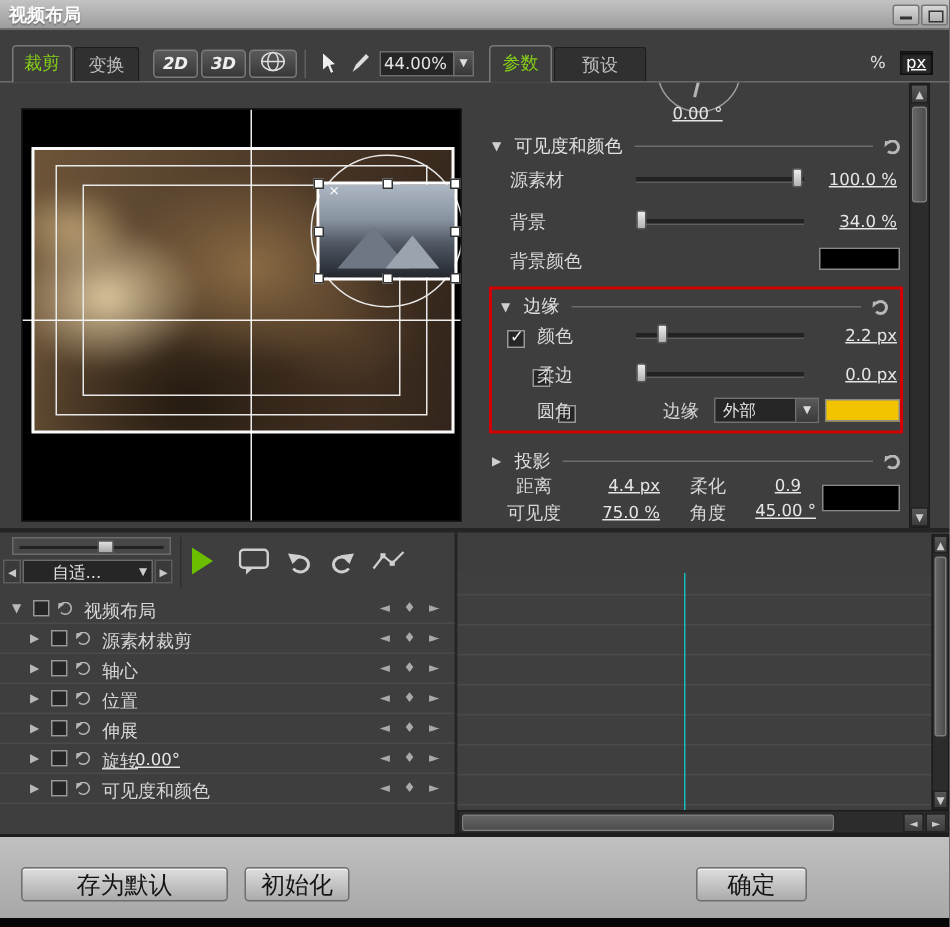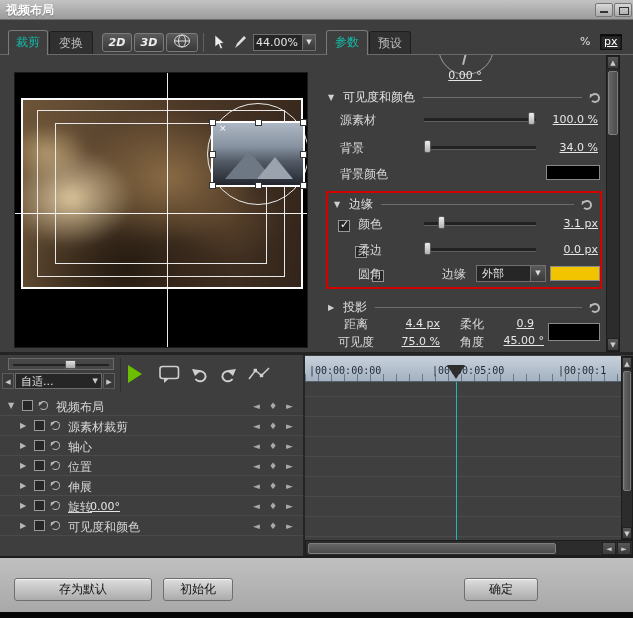--- a/index.html
+++ b/index.html
@@ -13,21 +13,21 @@
   .title-text{left:6px;top:2px;font-size:12px;font-weight:bold;color:#fbfbfb;text-shadow:0 1px 1px #777;}
   .wbtn{top:3px;width:18px;height:14px;background:linear-gradient(#d8d8d8,#aaa);border:1px solid #777;
     border-radius:2px;box-sizing:border-box;}
   .min-glyph{position:absolute;left:4px;bottom:3px;width:8px;height:2px;background:#333;}
   .max-glyph{position:absolute;left:4px;top:3px;width:8px;height:6px;border:1.5px solid #333;}
 
   
   .tabline{left:0;top:54px;width:633px;height:1px;background:#6a6a6a;z-index:1;}
   .tab{height:23px;line-height:23px;text-align:center;font-size:12px;color:#bdbdbd;background:#303030;
     border:1px solid #1e1e1e;border-bottom:none;border-radius:3px 3px 0 0;box-sizing:border-box;z-index:2;}
-  .tab.active{background:#3e3e3e;color:#14b8a6;border-color:#7a7a7a;height:25px;z-index:3;}
+  .tab.active{background:#3e3e3e;color:#84cc16;border-color:#7a7a7a;height:25px;z-index:3;}
   .tbtn{background:linear-gradient(#5a5a5a,#383838);border:1px solid #7b7b7b;border-radius:3px;color:#efefef;
     font-size:11px;font-weight:bold;font-style:italic;text-align:center;line-height:18px;box-sizing:border-box;}
   .tbtn.icon{font-style:normal;font-weight:normal;line-height:15px;}
   .vsep{width:1px;background:#606060;}
   .zoombox{background:#262626;border:1px solid #6e6e6e;color:#e4e4e4;font-size:11px;line-height:16px;
     text-align:right;padding-right:4px;box-sizing:border-box;}
   .zoomarrow{background:linear-gradient(#5a5a5a,#383838);border:1px solid #6e6e6e;color:#ddd;font-size:7px;
     text-align:center;line-height:15px;box-sizing:border-box;}
 
   
@@ -88,21 +88,21 @@
   .sb-thumb{background:linear-gradient(90deg,#666,#4c4c4c);border:1px solid #7d7d7d;border-radius:2px;box-sizing:border-box;}
   .sb-thumb.h{background:linear-gradient(#666,#4c4c4c);}
 
   
   .bot-divider{background:#242424;}
   .minislider{background:#474747;border:1px solid #6b6b6b;box-sizing:border-box;}
   .minitrack{position:absolute;left:4px;right:4px;top:5px;height:2px;background:#222;}
   .minithumb{position:absolute;top:1px;width:11px;height:9px;background:linear-gradient(#e2e2e2,#a8a8a8);
     border:1px solid #555;box-sizing:border-box;}
   .spin{color:#c8c8c8;font-size:7px;line-height:16px;text-align:center;background:#3a3a3a;border:1px solid #5c5c5c;box-sizing:border-box;}
-  .presetbox{background:#262626;border:1px solid #6c6c6c;color:#e2e2e2;font-size:11px;display:flex;align-items:center;box-sizing:border-box;}
+  .presetbox{background:#262626;border:1px solid #6c6c6c;color:#e2e2e2;font-size:11px;display:flex;align-items:center;box-sizing:border-box;padding-left:14px;}
   .play{width:0;height:0;border-left:14px solid #6cbf00;border-top:9px solid transparent;border-bottom:9px solid transparent;}
   .tool-ic{display:flex;align-items:center;justify-content:center;}
   .tree-row{left:0;width:303px;height:20px;border-bottom:1px solid #4a4a4a;box-sizing:border-box;}
   .tree-tri{position:absolute;top:5px;font-size:8px;color:#b8b8b8;}
   .tree-cb{position:absolute;top:4px;width:11px;height:11px;}
   .tree-reset{position:absolute;top:5px;width:9px;height:9px;border-width:1.5px;}
   .tree-reset::before{border-width:3px;left:-4px;top:-3px;}
   .tree-label{position:absolute;top:3px;font-size:12px;color:#d6d6d6;white-space:nowrap;}
   .tree-val{position:absolute;top:4px;font-size:11px;color:#e4e4e4;text-decoration:underline;}
   .kf{position:absolute;right:10px;top:4px;display:flex;gap:9px;}
@@ -114,21 +114,21 @@
     background:repeating-linear-gradient(90deg, rgba(55,66,82,.55) 0 1px, transparent 1px 13px);}
   .ruler-lbl{position:absolute;top:9px;font-family:"DejaVu Sans Mono","Liberation Mono",monospace;font-size:10px;color:#1f2733;}
   .playhead{width:0;height:0;border-left:9px solid transparent;border-right:9px solid transparent;border-top:14px solid #2d2d2d;}
   .tracks{background:#3f3f3f;overflow:hidden;}
   .track-line{position:absolute;left:0;right:0;height:1px;background:#4b4b4b;}
   .cyan-line{position:absolute;width:1px;background:#17b9b9;}
 
   
   .footer{background:linear-gradient(#c0c0c0,#a8a8a8);border-top:2px solid #1d1d1d;box-sizing:border-box;}
   .fbtn{background:linear-gradient(#dedede,#ababab);border:1px solid #6f6f6f;border-radius:3px;color:#141414;
-    font-size:12px;text-align:center;line-height:21px;box-shadow:inset 0 1px 0 #f2f2f2;box-sizing:border-box;}
+    font-size:16px;text-align:center;line-height:21px;box-shadow:inset 0 1px 0 #f2f2f2;box-sizing:border-box;}
   .blackstrip{background:#060606;}
 </style>
 </head>
 <body>
 
 <div class="window">
 
   <div class="abs titlebar">
     <span class="abs title-text">视频布局</span>
     <span class="abs wbtn" style="left:595px;">
@@ -186,21 +186,21 @@
       <span class="hdl" style="right:-4px;top:-4px;"></span>
       <span class="hdl" style="left:-4px;top:28px;"></span>
       <span class="hdl" style="right:-4px;top:28px;"></span>
       <span class="hdl" style="left:-4px;bottom:-4px;"></span>
       <span class="hdl" style="left:42px;bottom:-4px;"></span>
       <span class="hdl" style="right:-4px;bottom:-4px;"></span>
     </div>
   </div>
 
   <div class="abs tab active" style="left:326px;top:30px;width:42px;">参数</div>
-  <div class="abs tab" style="left:369px;top:31px;width:42px;">预设</div>
+  <div class="abs tab" style="left:369px;top:31px;width:62px;">预设</div>
   <span class="abs unit-lbl" style="left:580px;top:35px;">%</span>
   <span class="abs unit-box" style="left:600px;top:34px;text-decoration:underline;">px</span>
 
   <div class="abs rcontent">
     <div class="abs dial" style="left:118px;top:-36px;width:54px;height:54px;"></div>
     <div class="abs" style="left:144px;top:-6px;width:2px;height:16px;background:#b5b5b5;transform:rotate(14deg);"></div>
     <div class="abs hotval" style="left:100px;top:14px;width:90px;text-align:center;">0.00 °</div>
 
     
     <div class="abs sec-head" style="left:8px;top:34px;width:272px;">
@@ -235,21 +235,21 @@
       <span class="sec-title">边缘</span>
       <span class="hline"></span>
       <span class="reset-icon"></span>
     </div>
     <span class="abs cb checked" style="left:18px;top:162px;"></span>
     <span class="abs plabel" style="left:38px;top:161px;">颜色</span>
     <div class="abs slider" style="left:104px;top:161px;width:112px;">
       <span class="track"></span>
         <span class="thumb" style="left:14px;"></span>
     </div>
-    <span class="abs hotval" style="left:220px;top:162px;width:58px;">3.1 px</span>
+    <span class="abs hotval" style="left:220px;top:162px;width:58px;">2.2 px</span>
 
     <span class="abs cb" style="left:18px;top:188px;"></span>
     <span class="abs plabel" style="left:38px;top:187px;">柔边</span>
     <div class="abs slider" style="left:104px;top:187px;width:112px;">
       <span class="track"></span>
         <span class="thumb" style="left:0;"></span>
     </div>
     <span class="abs hotval" style="left:220px;top:188px;width:58px;text-decoration:underline;">0.0 px</span>
 
     <span class="abs cb" style="left:18px;top:212px;"></span>
@@ -400,26 +400,20 @@
     <span class="reset-icon tree-reset" style="left:51px;"></span>
     <span class="tree-label" style="left:68px;">可见度和颜色</span>
     <span class="kf">
         <span>◄</span>
         <span>♦</span>
         <span>►</span>
       </span>
   </div>
 
 
-  <div class="abs ruler" style="left:305px;top:356px;width:316px;height:26px;">
-    <span class="ruler-lbl" style="left:4px;">|00:00:00:00</span>
-    <span class="ruler-lbl" style="left:127px;">|00:00:05:00</span>
-    <span class="ruler-lbl" style="left:253px;">|00:00:1</span>
-    <div class="abs playhead" style="left:142px;top:9px;"></div>
-  </div>
 
   <div class="abs tracks" style="left:305px;top:382px;width:316px;height:158px;">
     <div class="track-line" style="top:14px;"></div>
     <div class="track-line" style="top:34px;"></div>
     <div class="track-line" style="top:54px;"></div>
     <div class="track-line" style="top:74px;"></div>
     <div class="track-line" style="top:94px;"></div>
     <div class="track-line" style="top:114px;"></div>
     <div class="track-line" style="top:134px;"></div>
     <div class="track-line" style="top:154px;"></div>

